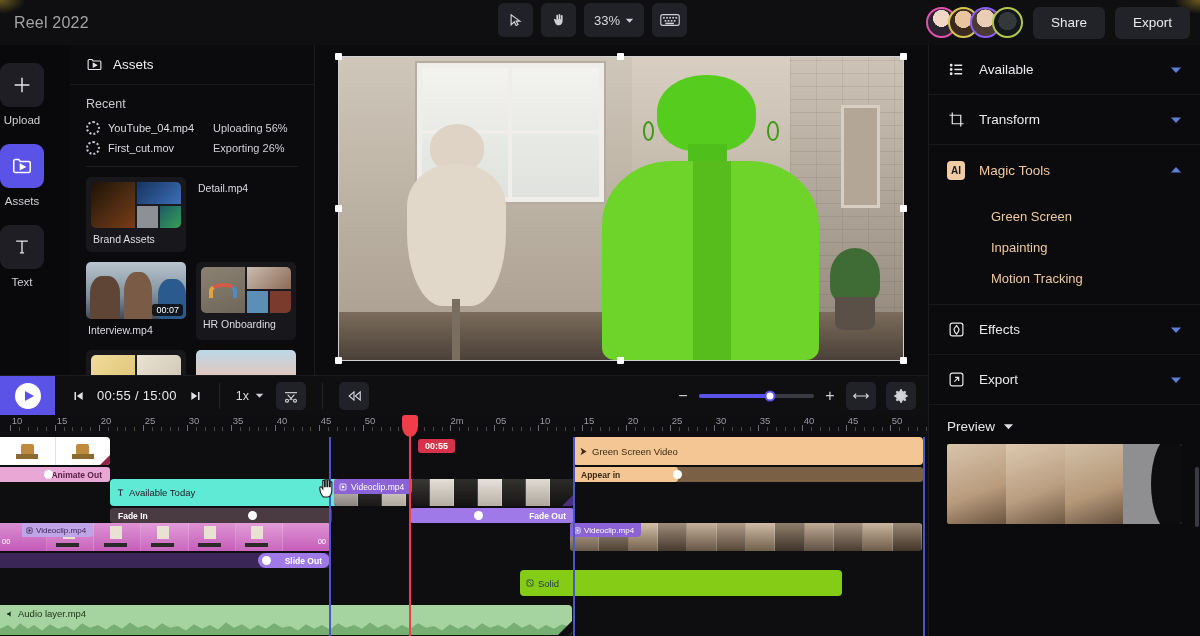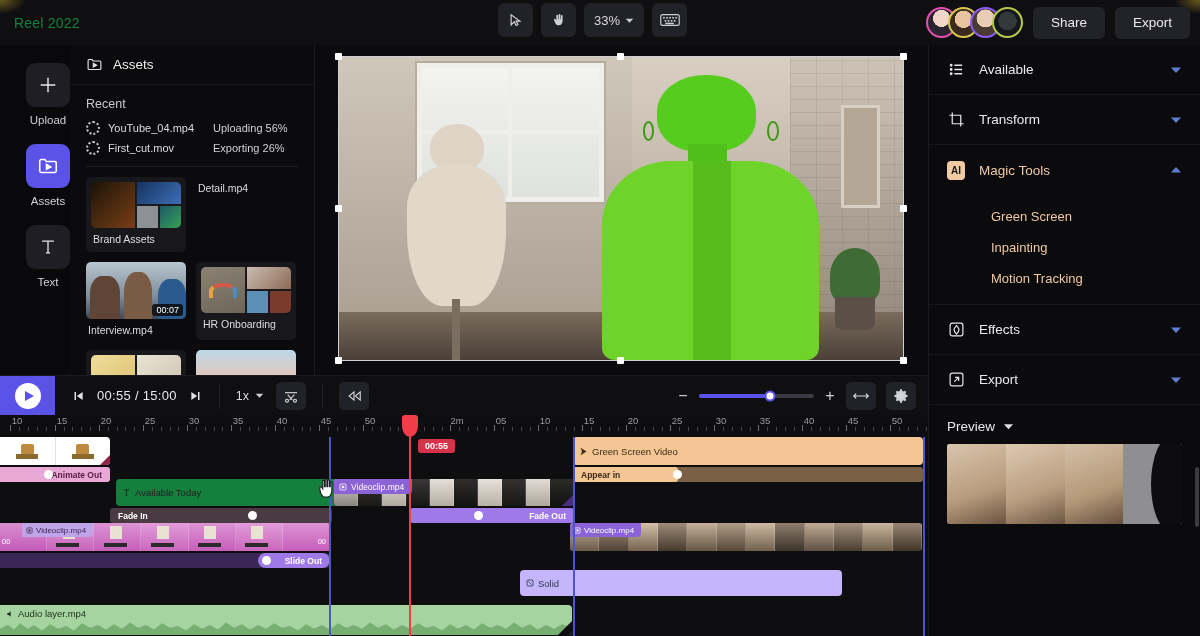--- a/index.html
+++ b/index.html
@@ -12,21 +12,21 @@
   }
   .app { position: relative; width: 1200px; height: 636px; }
 
   
   .topbar {
     position: absolute; top: 0; left: 0; width: 1200px; height: 45px;
     background: #0f0f11;
     display: flex; align-items: center;
   }
   .project-title {
-    margin-left: 14px; font-size: 14px; color: #15803d; letter-spacing: .2px;
+    margin-left: 14px; font-size: 16px; color: #a3a3a3; letter-spacing: .2px;
   }
   .top-center {
     position: absolute; left: 498px; top: 3px;
     display: flex; align-items: center; gap: 8px;
   }
   .tb-btn {
     width: 35px; height: 34px; border-radius: 6px; background: #212128;
     display: flex; align-items: center; justify-content: center;
     cursor: pointer;
   }
@@ -56,21 +56,21 @@
     position: absolute; top: 0; left: 0; width: 26px; height: 14px;
     background: radial-gradient(ellipse at 0% 0%, #6b5a1f 0%, rgba(11,11,13,0) 70%);
     pointer-events: none;
   }
   .corner-glow.right { left: auto; right: 0; background: radial-gradient(ellipse at 100% 0%, #6b5a1f 0%, rgba(11,11,13,0) 70%); }
 
   
   .rail {
     position: absolute; top: 45px; left: 0; width: 70px; height: 591px;
     background: #09090b;
-    display: flex; flex-direction: column; align-items: flex-end; padding-top: 18px;
+    display: flex; flex-direction: column; align-items: flex-start; padding-top: 18px;
   }
   .rail-item { display: flex; flex-direction: column; align-items: center; margin-bottom: 18px; cursor: pointer; }
   .rail-ico {
     width: 44px; height: 44px; border-radius: 9px; background: #1e1e24;
     display: flex; align-items: center; justify-content: center;
   }
   .rail-ico.active { background: #5b52e8; }
   .rail-label { margin-top: 7px; font-size: 11.5px; color: #cfcfd4; }
 
   
@@ -803,21 +803,21 @@
           </div>
         </div>
         <div class="kf-bar" style="left:573px;top:30px;width:350px;background:#7a6146;color:#fff;border-radius:3px;">
           <div style="position:absolute;left:0;top:0;width:105px;height:100%;background:#f4c693;border-radius:3px;"></div>
           <span style="position:absolute;left:8px;top:3px;color:#3a2a18;">Appear in</span>
           <div class="kf-dot" style="left:100px;top:3px;"></div>
         </div>
       </div>
 
       <div class="track" style="height:42px">
-        <div class="clip" style="left:116px;top:0;width:246px;height:27px;background:#15803d;">
+        <div class="clip" style="left:110px;top:0;width:246px;height:27px;background:#5eead4;">
           <div class="clip-title" style="color:#231a23;">
             <svg width="9" height="9" viewBox="0 0 24 24" stroke="#231a23" stroke-width="2.2" fill="none">
                 <path d="M5 5H19M12 5v14M9.5 19h5"></path>
               </svg>
             <span>Available Today</span>
           </div>
         </div>
         <div class="kf-bar" style="left:110px;top:29px;width:222px;background:#4a3a42;color:#fff;justify-content:flex-start;padding-left:8px;border-radius:3px;">
           <span>Fade In</span>
           <div class="kf-dot" style="left:138px;top:3px;"></div>
@@ -912,21 +912,21 @@
             <svg width="7" height="7" viewBox="0 0 24 24" fill="none" stroke="#fff" stroke-width="2.6">
                 <rect x="3" y="3" width="18" height="18" rx="3"></rect>
                 <path d="M10 8.5 L16 12 L10 15.5Z" fill="#fff"></path>
               </svg>
             <span style="font-size:8px;color:#fff;">Videoclip.mp4</span>
           </div>
         </div>
       </div>
 
       <div class="track" style="height:38px">
-        <div class="clip" style="left:520px;top:5px;width:322px;height:26px;background:#c4b5fd;">
+        <div class="clip" style="left:520px;top:5px;width:322px;height:26px;background:#84cc16;">
           <div class="clip-title" style="color:#2a3a46;">
             <svg width="8" height="8" viewBox="0 0 24 24" fill="none" stroke="#2a3a46" stroke-width="2.4">
                 <rect x="3" y="3" width="18" height="18" rx="3"></rect>
                 <path d="M7 7 L17 17"></path>
               </svg>
             <span>Solid</span>
           </div>
         </div>
       </div>
 

